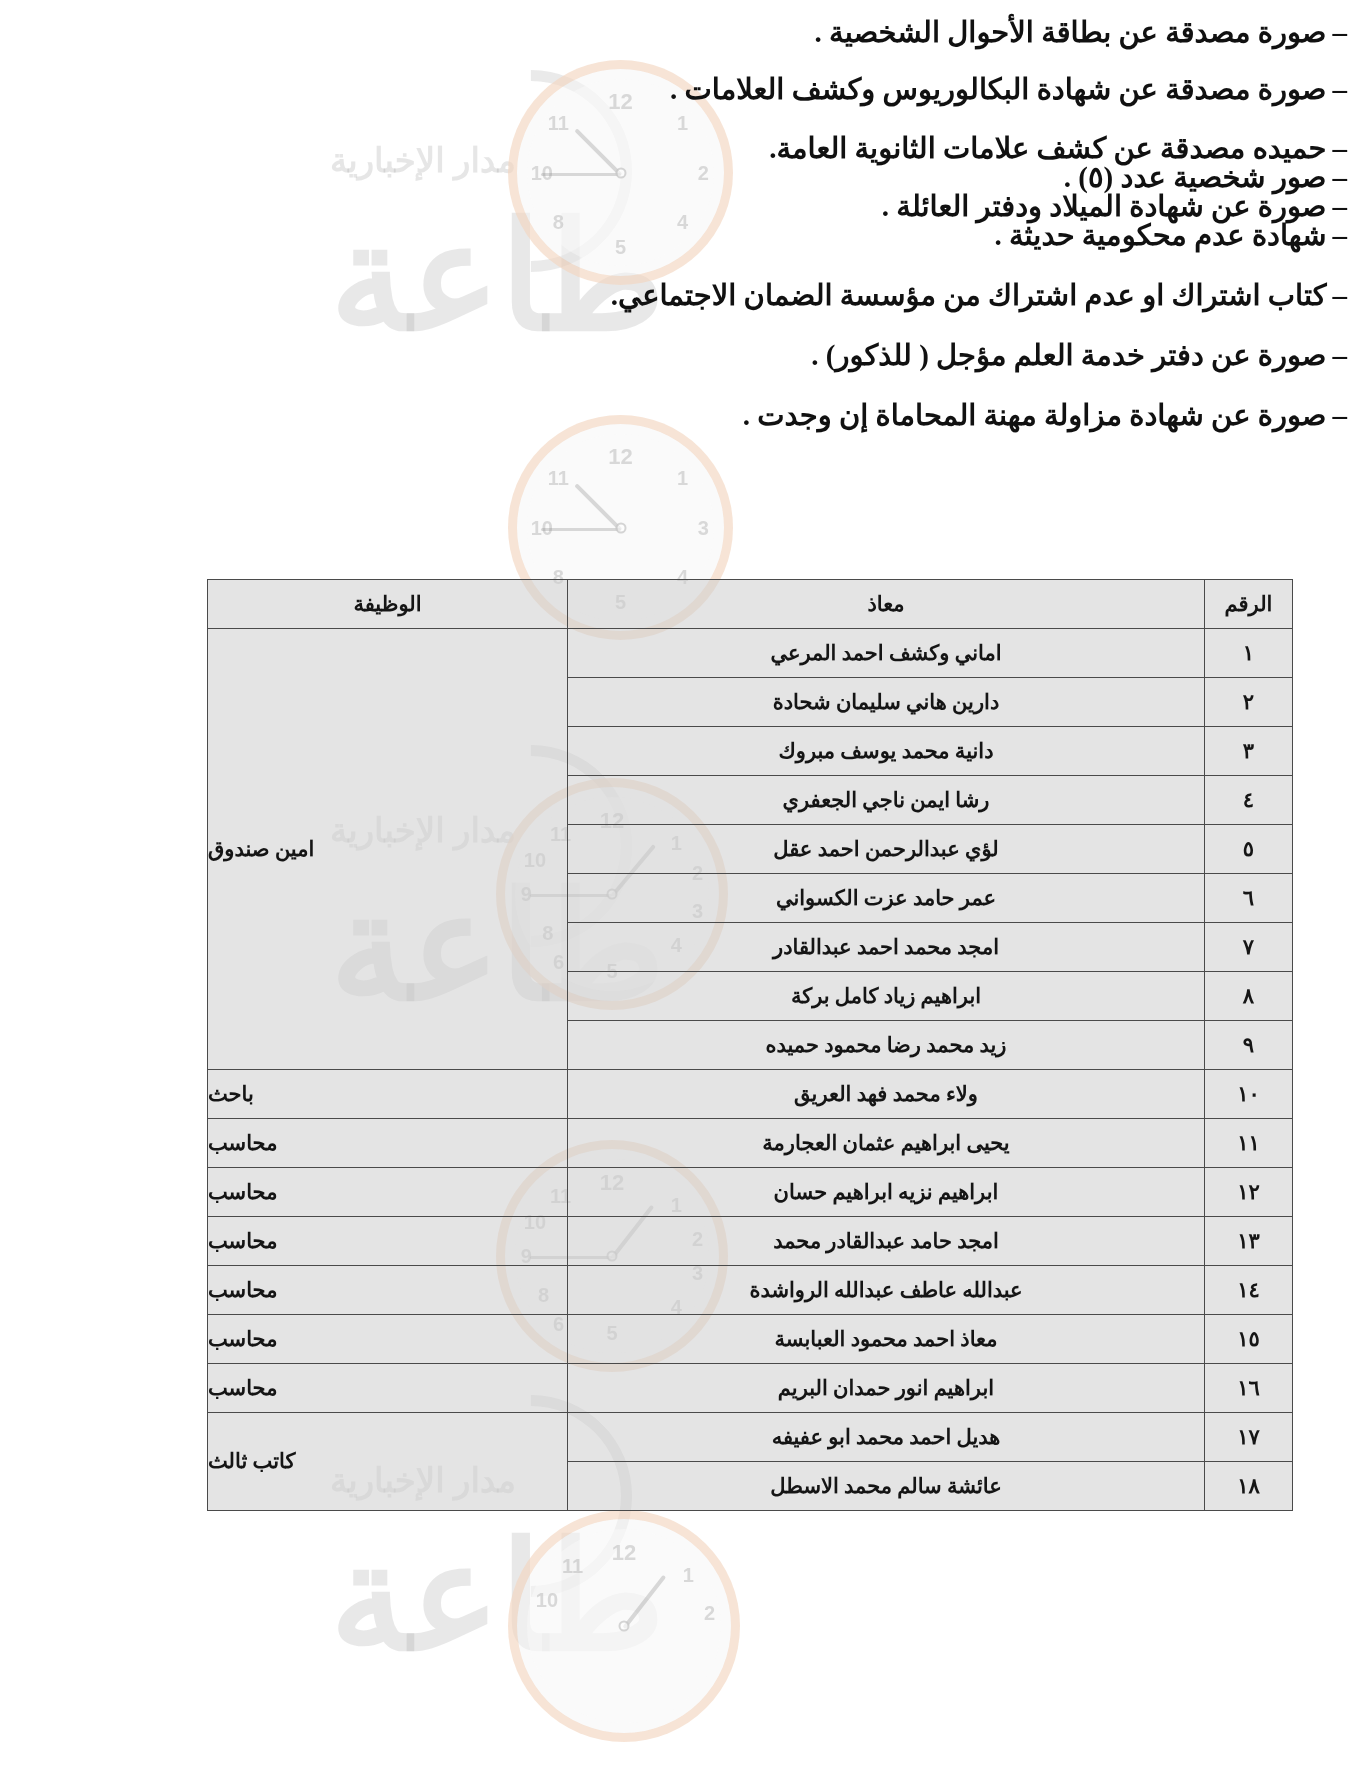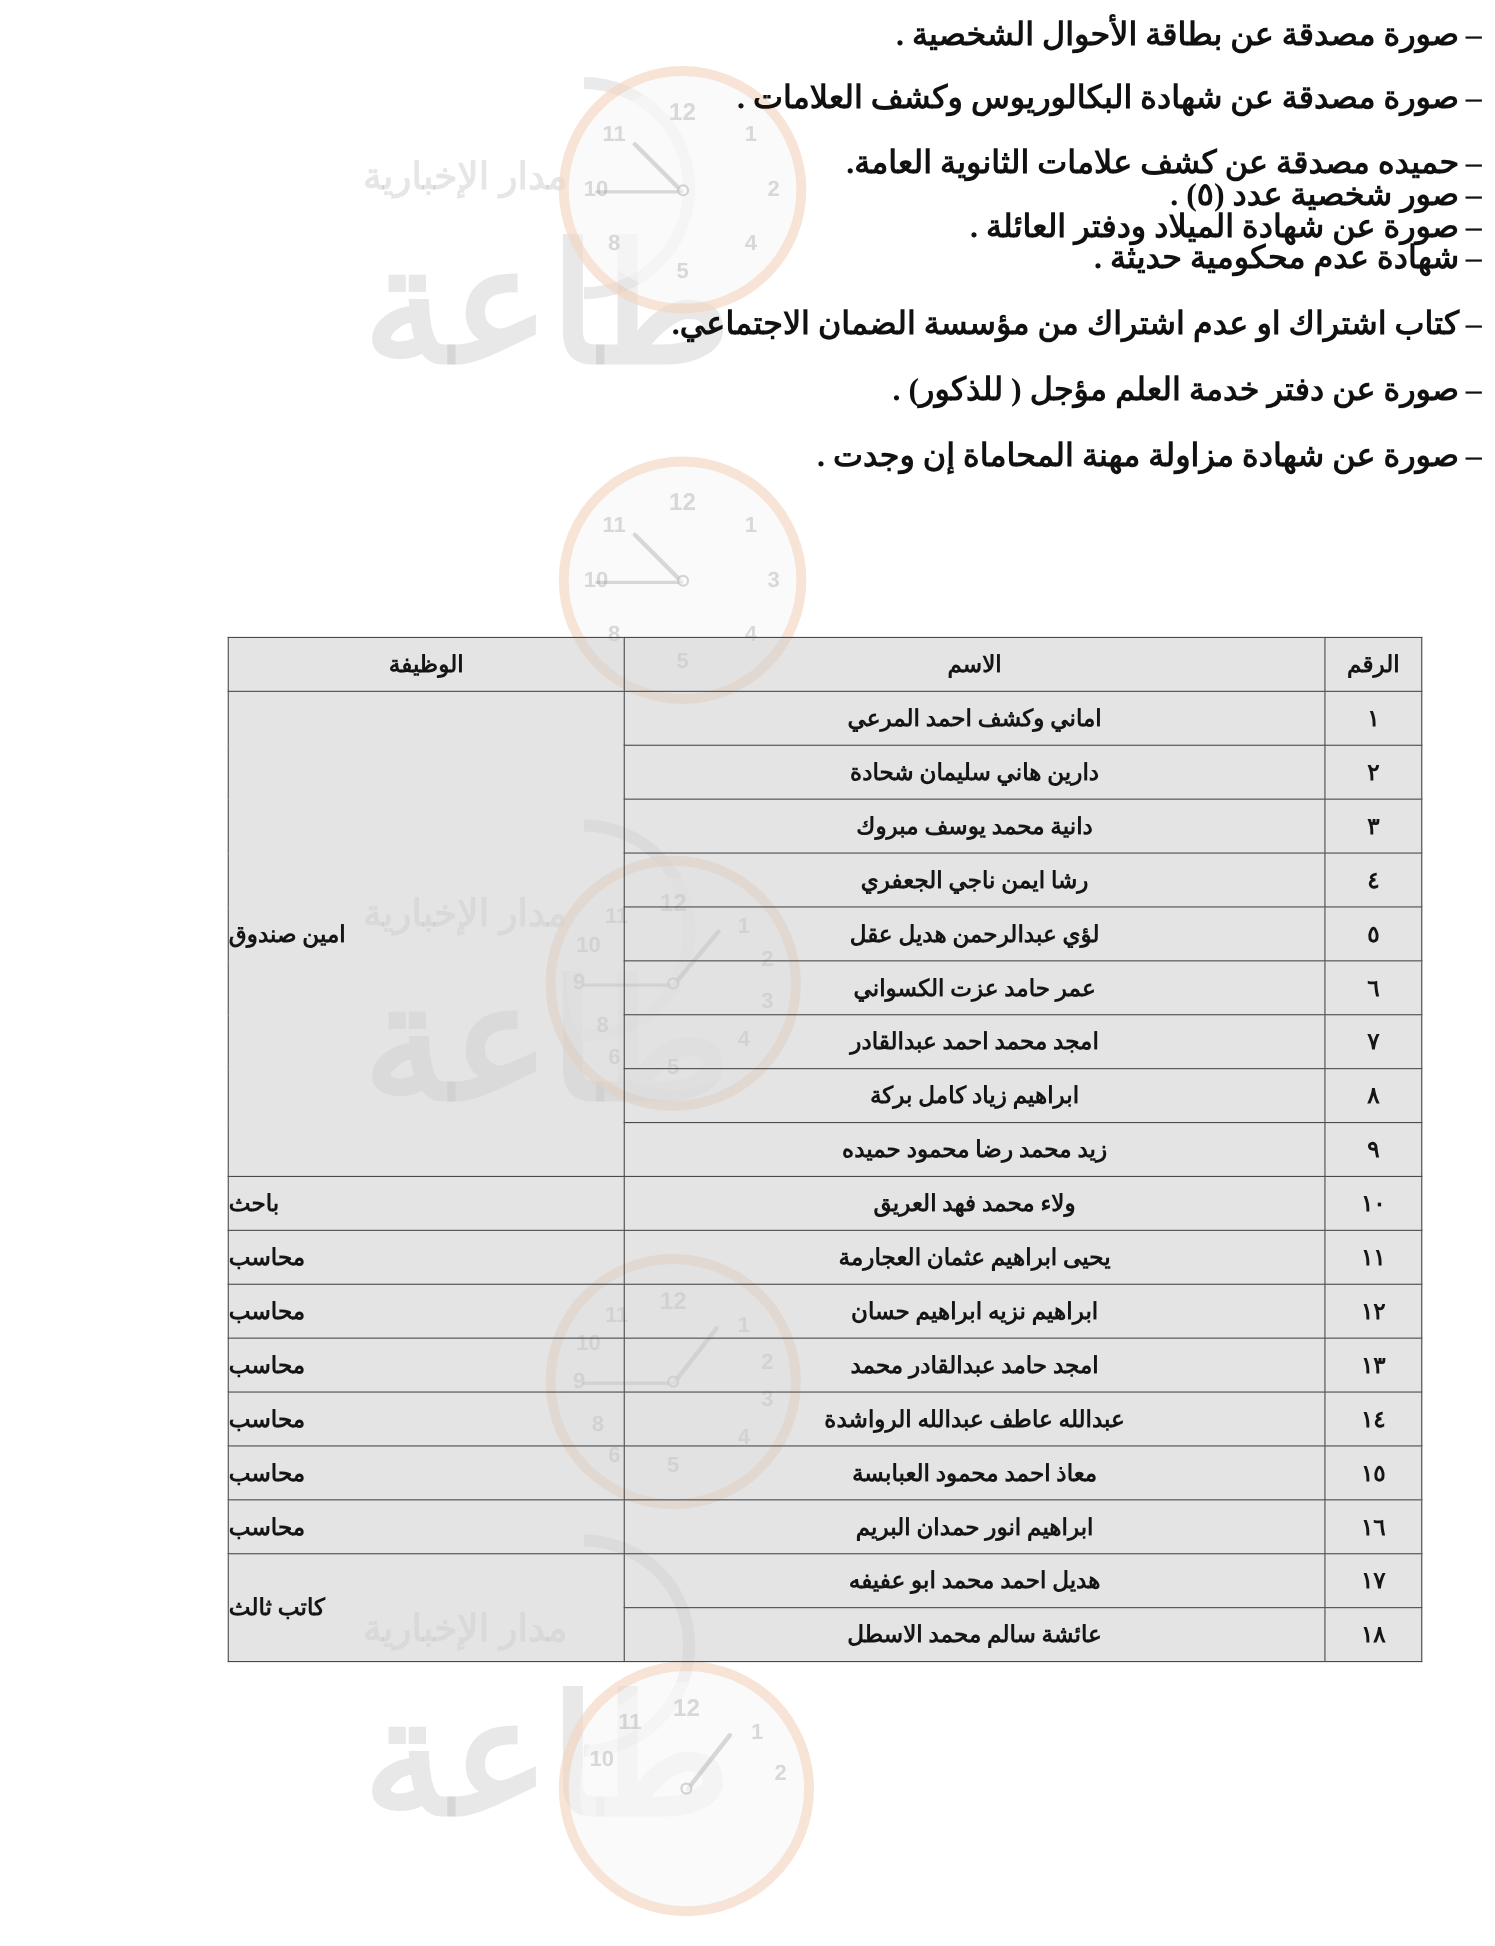--- a/index.html
+++ b/index.html
@@ -283,21 +283,21 @@
   <div class="table-wrap">
     <table class="roster">
       <colgroup>
         <col class="c-num">
           <col class="c-name">
           <col class="c-job">
       </colgroup>
       <thead>
         <tr>
           <th class="h-num">الرقم</th>
-          <th class="h-name">الاسم</th>
+          <th class="h-name">معاذ</th>
           <th class="h-job">الوظيفة</th>
         </tr>
       </thead>
       <tbody>
         <tr>
           <td class="t-num">١</td>
           <td class="t-name">اماني وكشف احمد المرعي</td>
           <td class="t-job" rowspan="9">امين صندوق</td>
         </tr>
         <tr>
@@ -307,21 +307,21 @@
         <tr>
           <td class="t-num">٣</td>
           <td class="t-name">دانية محمد يوسف مبروك</td>
         </tr>
         <tr>
           <td class="t-num">٤</td>
           <td class="t-name">رشا ايمن ناجي الجعفري</td>
         </tr>
         <tr>
           <td class="t-num">٥</td>
-          <td class="t-name">لؤي عبدالرحمن هديل عقل</td>
+          <td class="t-name">لؤي عبدالرحمن احمد عقل</td>
         </tr>
         <tr>
           <td class="t-num">٦</td>
           <td class="t-name">عمر حامد عزت الكسواني</td>
         </tr>
         <tr>
           <td class="t-num">٧</td>
           <td class="t-name">امجد محمد احمد عبدالقادر</td>
         </tr>
         <tr>

